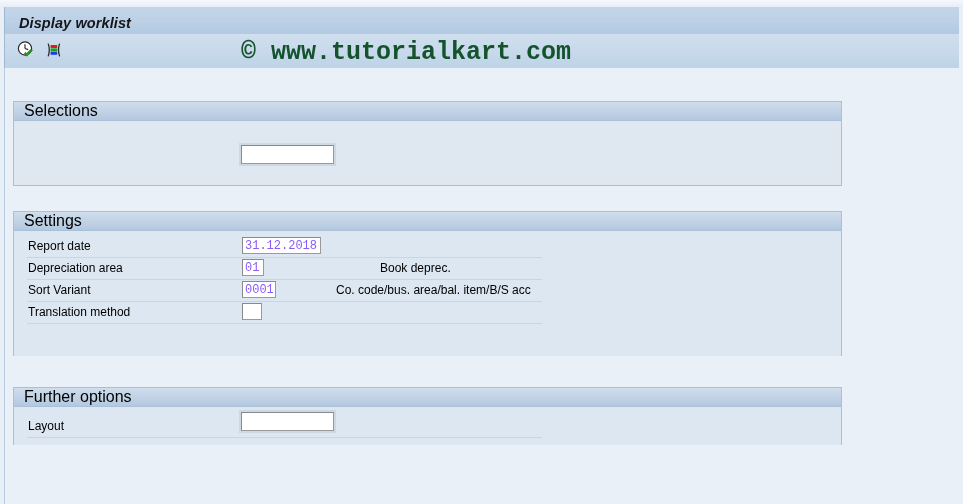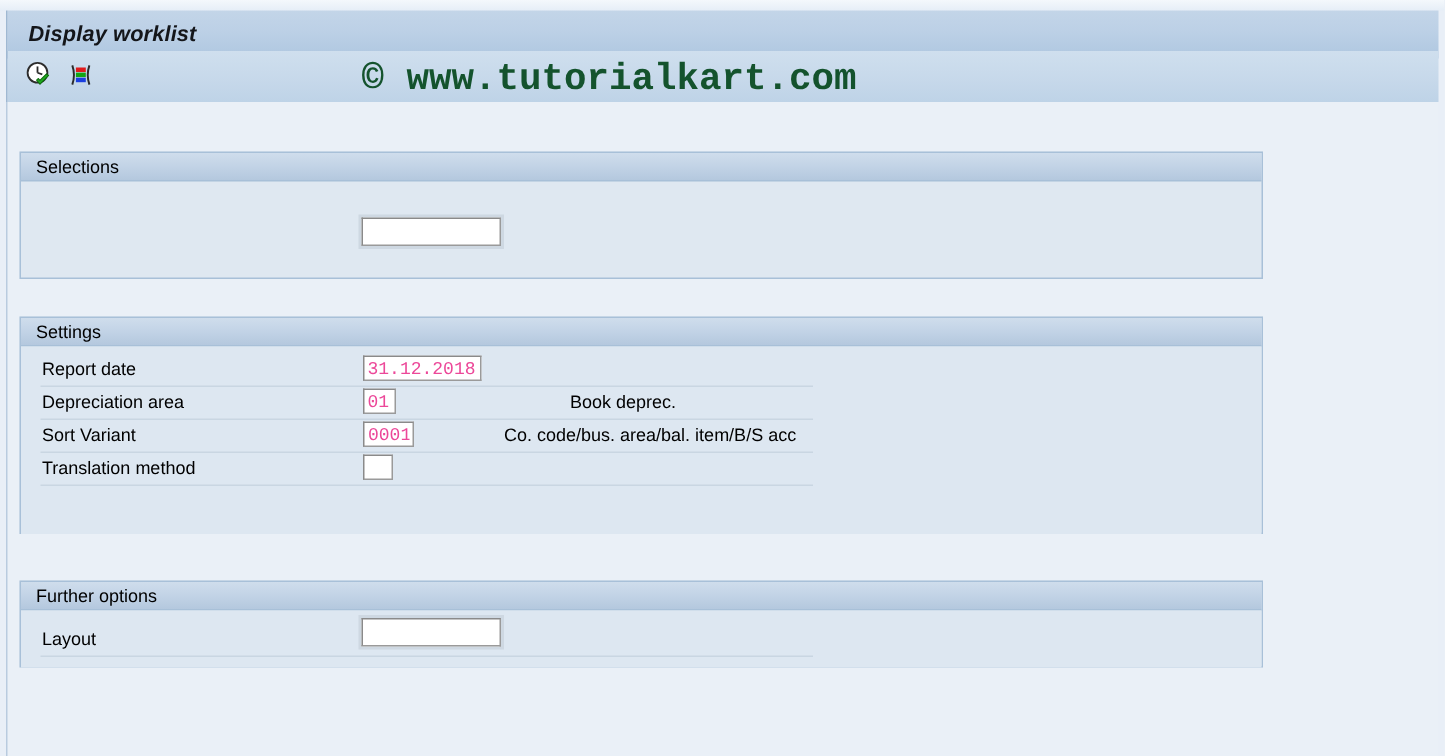--- a/index.html
+++ b/index.html
@@ -102,21 +102,21 @@
   .panel-header {
     height: 19px;
     background: linear-gradient(to bottom, #cfddec 0%, #c2d3e6 50%, #b4c8de 100%);
     border-bottom: 1px solid #a8c0d8;
     display: flex;
     align-items: center;
     padding-left: 10px;
     box-sizing: border-box;
   }
   .panel-header-text {
-    font-size: 12px;
+    font-size: 16px;
     color: #000000;
     white-space: nowrap;
   }
   .panel-body {
     background: #dde7f1;
     position: relative;
   }
 
   
   #panel-selections      { top: 33px;  height: 85px; }
@@ -162,21 +162,21 @@
   
   .field {
     position: absolute;
     box-sizing: border-box;
     background: #ffffff;
     border: 1px solid #9a9a9a;
     border-top-color: #8a8a8a;
     border-left-color: #8a8a8a;
     font-family: "Liberation Mono", monospace;
     font-size: 12px;
-    color: #ec4899;
+    color: #8b5cf6;
     padding: 0 2px;
     outline: none;
     line-height: 16px;
   }
   .field-shadow {
     position: absolute;
     box-sizing: border-box;
     background: #ced8e2;
   }
 

